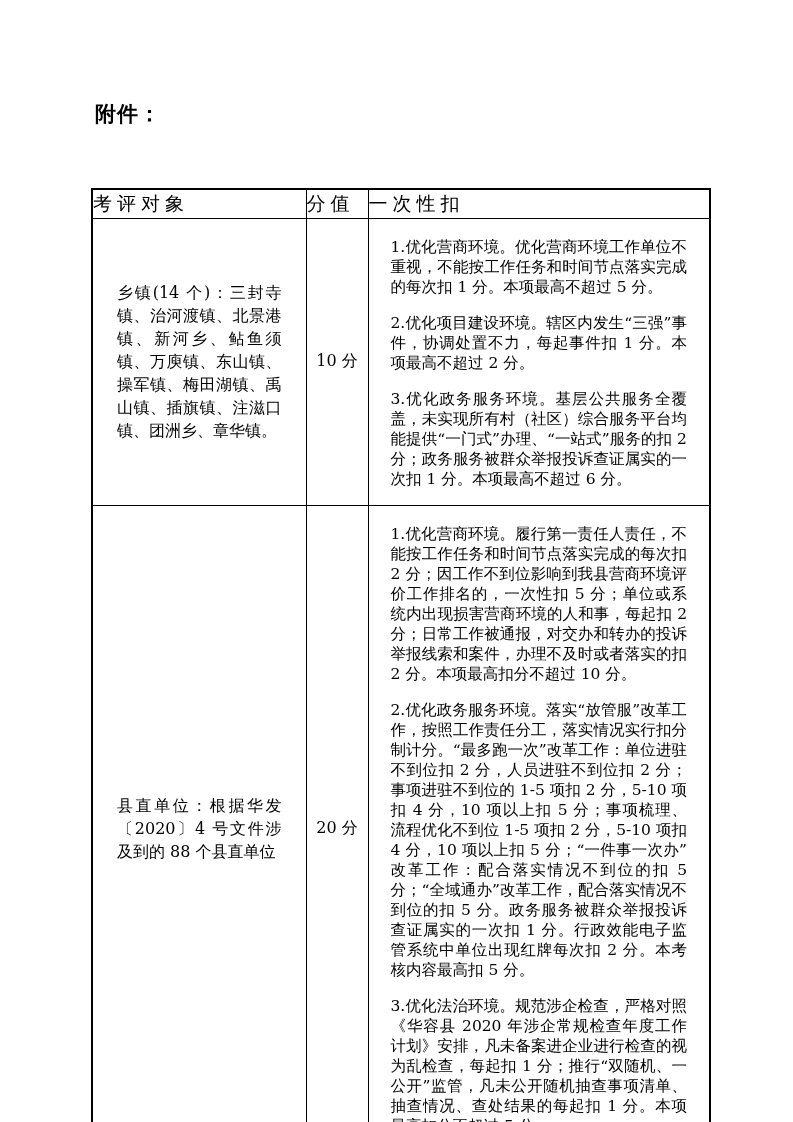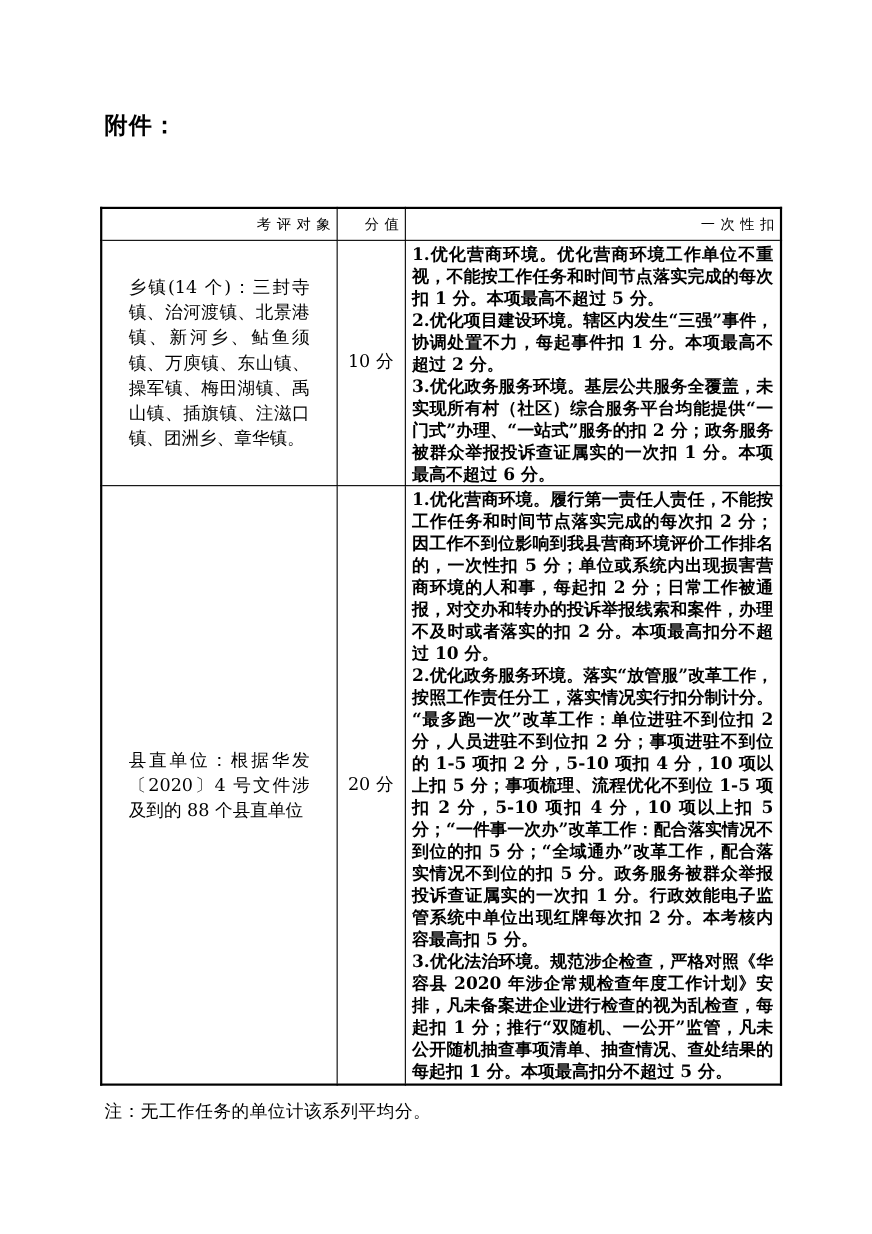--- a/index.html
+++ b/index.html
@@ -50,22 +50,22 @@
   table.scoring td {
     border: 1px solid #000;
     box-sizing: border-box;
   }
   col.c-target { width: 214px; }
   col.c-score  { width: 62px;  }
   col.c-rules  { width: 342px; }
   th {
     height: 29px;
     font-weight: normal;
-    font-size: 13px;
-    text-align: right;
+    font-size: 19px;
+    text-align: left;
     letter-spacing: 5px;
     padding: 0;
   }
   tr.row-townships { height: 222px; }
   tr.row-county    { height: 545px; }
   td.target {
     vertical-align: middle;
     text-align: justify;
     font-size: 16px;
     line-height: 23px;
@@ -78,21 +78,21 @@
     padding: 0;
     margin-left: 20px;
   }
   td.rules {
     vertical-align: top;
     text-align: justify;
     font-size: 15.5px;
     line-height: 20px;
     padding: 2px 6px 0 6px;
   }
-  td.rules p { margin: 0; font-weight: bold; }
+  td.rules p { margin: 16px; }
   .footnote {
     position: absolute;
     left: 95px;
     top: 1000px;
     font-size: 16px;
     letter-spacing: 0.5px;
   }
 </style>
 </head>
 <body>
@@ -130,15 +130,14 @@
         <td class="score">20 分</td>
         <td class="rules">
           <p>1.优化营商环境。履行第一责任人责任，不能按工作任务和时间节点落实完成的每次扣 2 分；因工作不到位影响到我县营商环境评价工作排名的，一次性扣 5 分；单位或系统内出现损害营商环境的人和事，每起扣 2 分；日常工作被通报，对交办和转办的投诉举报线索和案件，办理不及时或者落实的扣 2 分。本项最高扣分不超过 10 分。</p>
           <p>2.优化政务服务环境。落实“放管服”改革工作，按照工作责任分工，落实情况实行扣分制计分。“最多跑一次”改革工作：单位进驻不到位扣 2 分，人员进驻不到位扣 2 分；事项进驻不到位的 1-5 项扣 2 分，5-10 项扣 4 分，10 项以上扣 5 分；事项梳理、流程优化不到位 1-5 项扣 2 分，5-10 项扣 4 分，10 项以上扣 5 分；“一件事一次办”改革工作：配合落实情况不到位的扣 5 分；“全域通办”改革工作，配合落实情况不到位的扣 5 分。政务服务被群众举报投诉查证属实的一次扣 1 分。行政效能电子监管系统中单位出现红牌每次扣 2 分。本考核内容最高扣 5 分。</p>
           <p>3.优化法治环境。规范涉企检查，严格对照《华容县 2020 年涉企常规检查年度工作计划》安排，凡未备案进企业进行检查的视为乱检查，每起扣 1 分；推行“双随机、一公开”监管，凡未公开随机抽查事项清单、抽查情况、查处结果的每起扣 1 分。本项最高扣分不超过 5 分。</p>
         </td>
       </tr>
     </tbody>
   </table>
 
-  <div class="footnote">注：无工作任务的单位计该系列平均分。</div>
 
 </div>
 
 </body></html>

